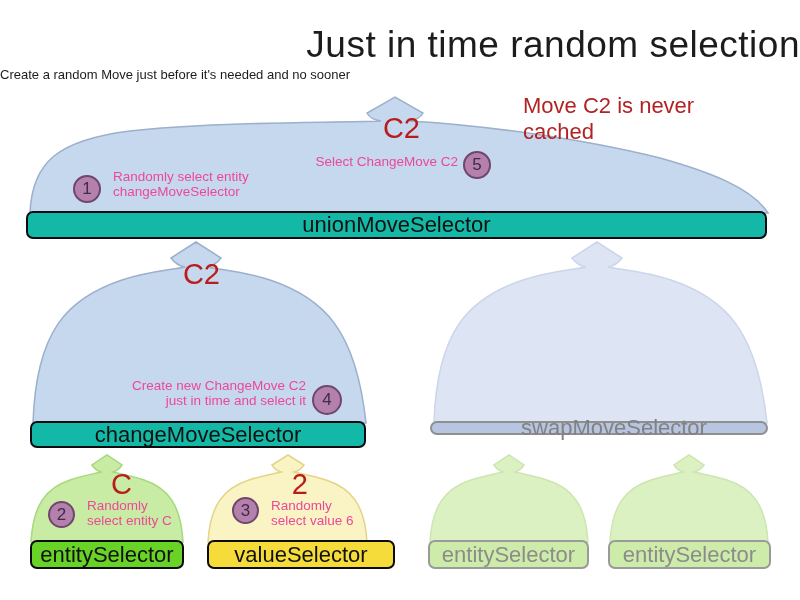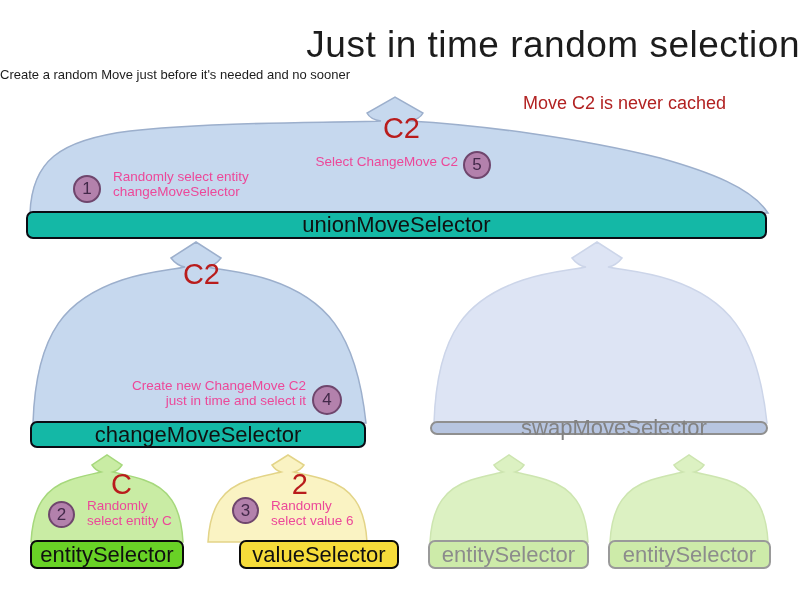--- a/index.html
+++ b/index.html
@@ -3,21 +3,21 @@
 <meta charset="utf-8">
 <style>
   html,body{margin:0;padding:0;background:#fff;}
   .stage{position:relative;width:800px;height:600px;background:#ffffff;overflow:hidden;
          font-family:"Liberation Sans",sans-serif;}
   .stage svg{position:absolute;left:0;top:0;}
   .title{position:absolute;left:0;top:24px;width:800px;text-align:right;
          font-size:37px;color:#1c1c1c;letter-spacing:0.5px;}
   .subtitle{position:absolute;left:0;top:67px;width:800px;
          font-size:13px;color:#1c1c1c;}
-  .warning{position:absolute;left:523px;top:93px;width:240px;font-size:18px;color:#b22222;}
+  .warning{position:absolute;left:523px;top:93px;width:240px;font-size:22px;color:#b22222;}
   .bar{position:absolute;display:flex;align-items:center;justify-content:center;
        box-sizing:border-box;border-radius:7px;white-space:nowrap;}
   .bar.blue{background:#14b8a6;border:2px solid #0b0b14;font-size:22px;color:#101010;}
   .bar.swap{background:#b7c5e0;border:2px solid #8f8f8f;font-size:22px;color:#828282;}
   .bar.green{background:#69d226;border:2px solid #0b0b0b;font-size:22px;color:#101010;}
   .bar.yellow{background:#f6dc3a;border:2px solid #0b0b0b;font-size:22px;color:#101010;}
   .bar.fadedgreen{background:#cdeba9;border:2px solid #9a9a9a;font-size:22px;color:#8c8c8c;}
   .circle{position:absolute;border-radius:50%;background:#b381ac;border:2.5px solid #6f466d;
           color:#43294a;display:flex;align-items:center;justify-content:center;
           font-size:17px;box-sizing:border-box;}
@@ -112,17 +112,17 @@
   </div>
   <div class="ann" style="left:271px;top:498px;">
     <div>Randomly</div>
     <div>select value 6</div>
   </div>
 
   <div class="bar blue" style="left:26px;top:211px;width:741px;height:28px;">unionMoveSelector</div>
   <div class="bar blue" style="left:30px;top:421px;width:336px;height:27px;">changeMoveSelector</div>
   <div class="bar swap" style="left:430px;top:421px;width:338px;height:14px;padding-left:30px;">swapMoveSelector</div>
   <div class="bar green" style="left:30px;top:540px;width:154px;height:29px;">entitySelector</div>
-  <div class="bar yellow" style="left:207px;top:540px;width:160px;height:29px;margin-left:32px;">valueSelector</div>
+  <div class="bar yellow" style="left:207px;top:540px;width:188px;height:29px;">valueSelector</div>
   <div class="bar fadedgreen" style="left:428px;top:540px;width:161px;height:29px;">entitySelector</div>
   <div class="bar fadedgreen" style="left:608px;top:540px;width:163px;height:29px;">entitySelector</div>
 
 </div>
 
 </body></html>

